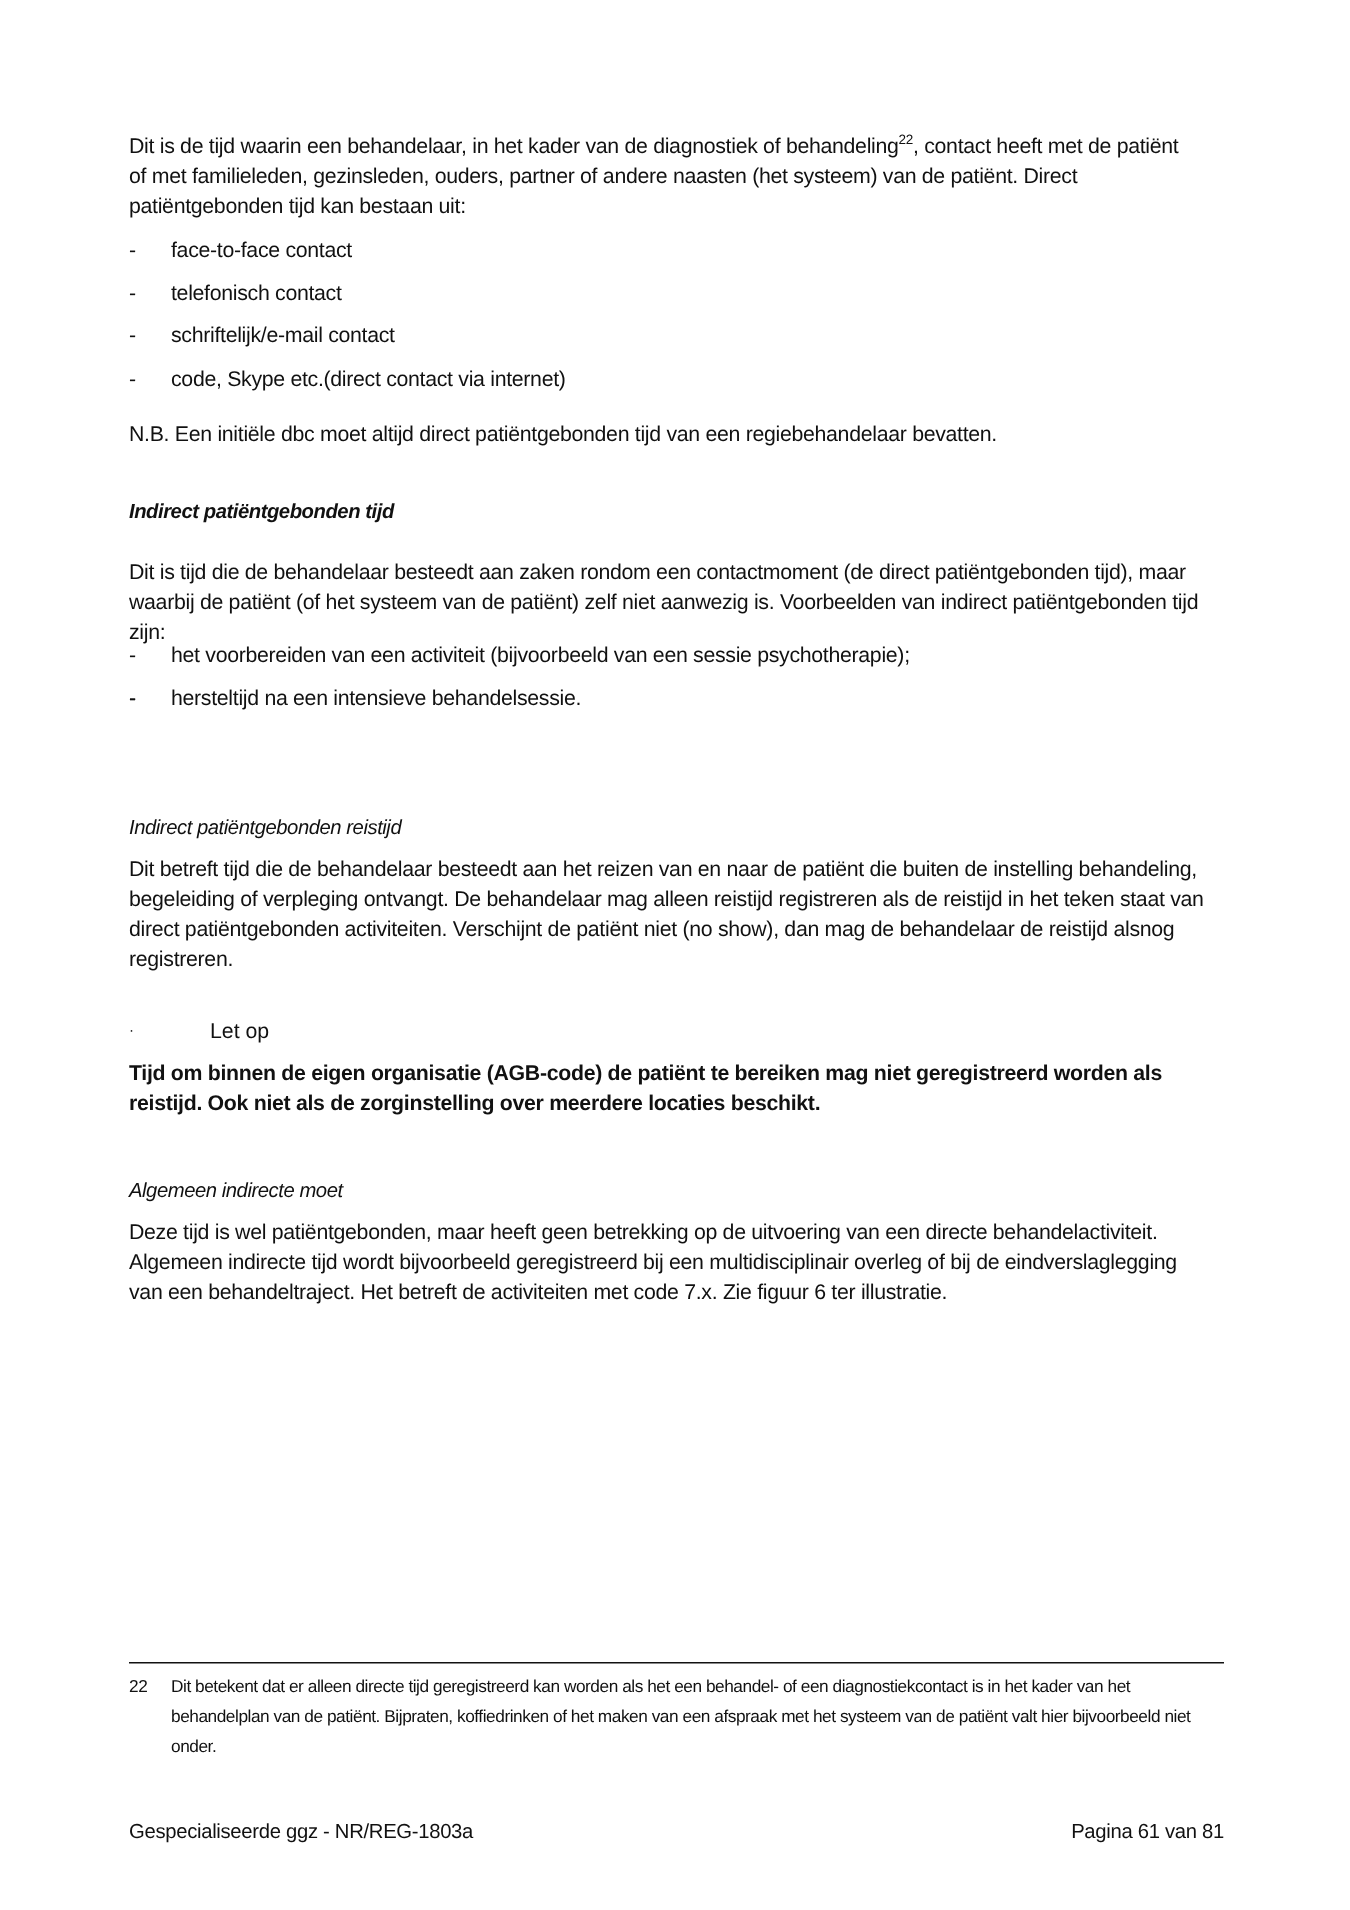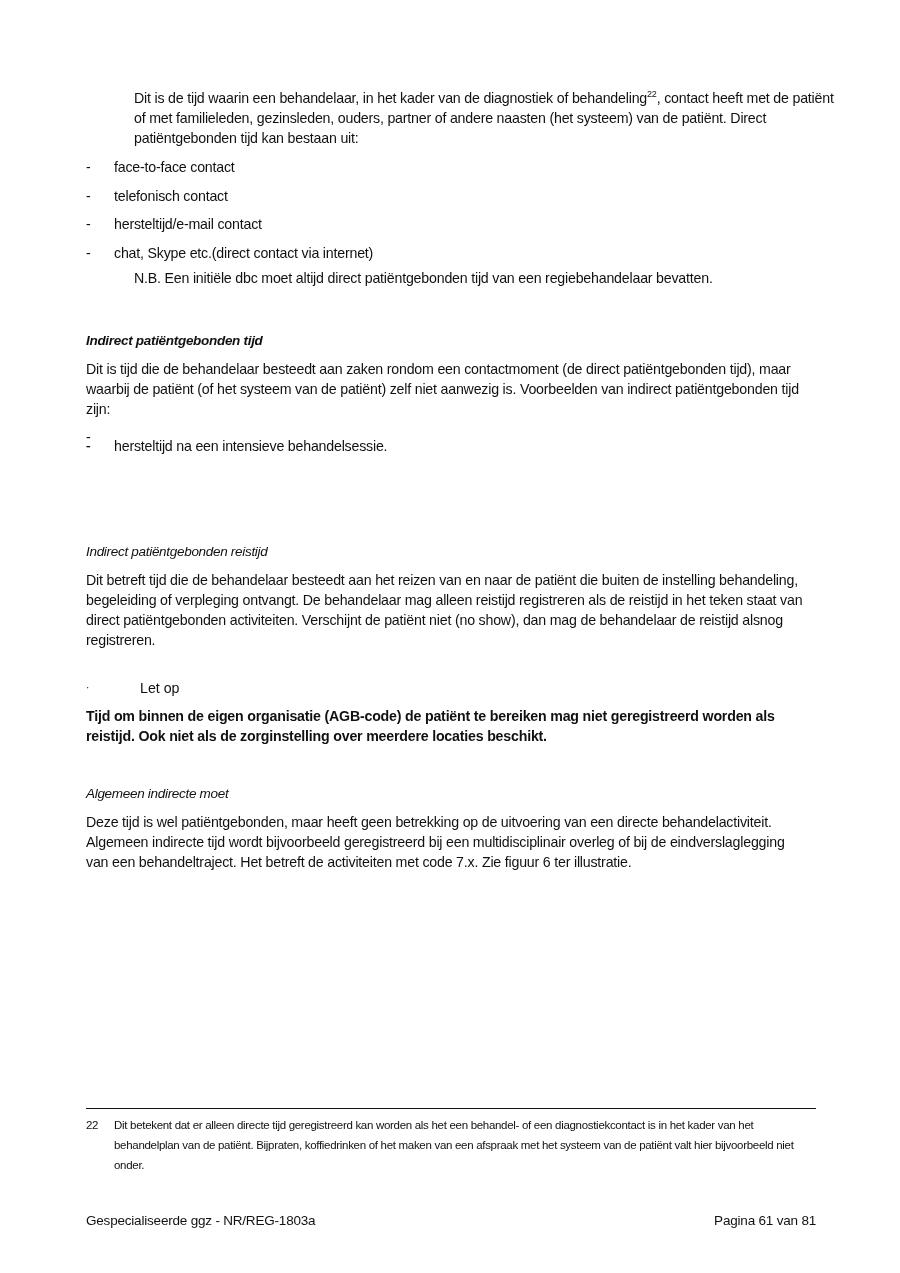--- a/index.html
+++ b/index.html
@@ -19,36 +19,36 @@
   .footer .right { position: absolute; right: 0; top: 0; }
   .note-line { position: relative; font-size: 14.2px; line-height: 20px; }
   .note-line .bullet { position: absolute; left: 0; top: 0; font-size: 10px; }
   .note-line .label { padding-left: 54px; text-align: center; }
 </style>
 </head>
 <body>
 
 <div class="page">
 
-  <p class="para" style="position:absolute; top:88px; width:700px;margin-left:48px;"><span>Dit is de tijd waarin een behandelaar, in het kader van de diagnostiek of behandeling</span><sup>22</sup><span>, contact heeft met de patiënt of met familieleden, gezinsleden, ouders, partner of andere naasten (het systeem) van de patiënt. Direct patiëntgebonden tijd kan bestaan uit:</span></p>
+  <p class="para" style="position:absolute; top:88px; width:700px;"><span>Dit is de tijd waarin een behandelaar, in het kader van de diagnostiek of behandeling</span><sup>22</sup><span>, contact heeft met de patiënt of met familieleden, gezinsleden, ouders, partner of andere naasten (het systeem) van de patiënt. Direct patiëntgebonden tijd kan bestaan uit:</span></p>
 
   <div style="position:absolute; top:157px; width:730px;">
     <div class="list-item" style="margin-bottom:8.5px;"><span class="dash">-</span><span>face-to-face contact</span></div>
     <div class="list-item" style="margin-bottom:8.5px;"><span class="dash">-</span><span>telefonisch contact</span></div>
-    <div class="list-item" style="margin-bottom:8.5px;"><span class="dash">-</span><span>hersteltijd/e-mail contact</span></div>
-    <div class="list-item" style="margin-bottom:8.5px;"><span class="dash">-</span><span>chat, Skype etc.(direct contact via internet)</span></div>
+    <div class="list-item" style="margin-bottom:8.5px;"><span class="dash">-</span><span>schriftelijk/e-mail contact</span></div>
+    <div class="list-item" style="margin-bottom:8.5px;"><span class="dash">-</span><span>code, Skype etc.(direct contact via internet)</span></div>
   </div>
 
-  <p class="para" style="position:absolute; top:268px; width:730px;margin-left:48px;">N.B. Een initiële dbc moet altijd direct patiëntgebonden tijd van een regiebehandelaar bevatten.</p>
+  <p class="para" style="position:absolute; top:280px; width:730px;">N.B. Een initiële dbc moet altijd direct patiëntgebonden tijd van een regiebehandelaar bevatten.</p>
 
   <p class="heading" style="position:absolute; top:331px;font-weight:bold;">Indirect patiëntgebonden tijd</p>
-  <p class="para" style="position:absolute; top:359px; width:735px;">Dit is tijd die de behandelaar besteedt aan zaken rondom een contactmoment (de direct patiëntgebonden tijd), maar waarbij de patiënt (of het systeem van de patiënt) zelf niet aanwezig is. Voorbeelden van indirect patiëntgebonden tijd zijn:</p>
+  <p class="para" style="position:absolute; top:372px; width:735px;">Dit is tijd die de behandelaar besteedt aan zaken rondom een contactmoment (de direct patiëntgebonden tijd), maar waarbij de patiënt (of het systeem van de patiënt) zelf niet aanwezig is. Voorbeelden van indirect patiëntgebonden tijd zijn:</p>
 
   <div style="position:absolute; top:427px; width:730px;">
-    <div class="list-item" style="margin-bottom:8.5px;"><span class="dash">-</span></div>
+    <div class="list-item" style="margin-bottom:8.5px;"><span class="dash">-</span><span>het voorbereiden van een activiteit (bijvoorbeeld van een sessie psychotherapie);</span></div>
     <div class="list-item" style="margin-bottom:8.5px;"><span class="dash">-</span></div>
     <div class="list-item" style="margin-bottom:8.5px;"><span class="dash">-</span><span>hersteltijd na een intensieve behandelsessie.</span></div>
   </div>
 
   <p class="heading" style="position:absolute; top:542px;font-style:italic;">Indirect patiëntgebonden reistijd</p>
   <p class="para" style="position:absolute; top:570px; width:735px;">Dit betreft tijd die de behandelaar besteedt aan het reizen van en naar de patiënt die buiten de instelling behandeling, begeleiding of verpleging ontvangt. De behandelaar mag alleen reistijd registreren als de reistijd in het teken staat van direct patiëntgebonden activiteiten. Verschijnt de patiënt niet (no show), dan mag de behandelaar de reistijd alsnog registreren.</p>
 
   <div class="note-line" style="position:absolute; top:678px; width:300px;">
     <span class="bullet">·</span>
     <span class="label">Let op</span>

